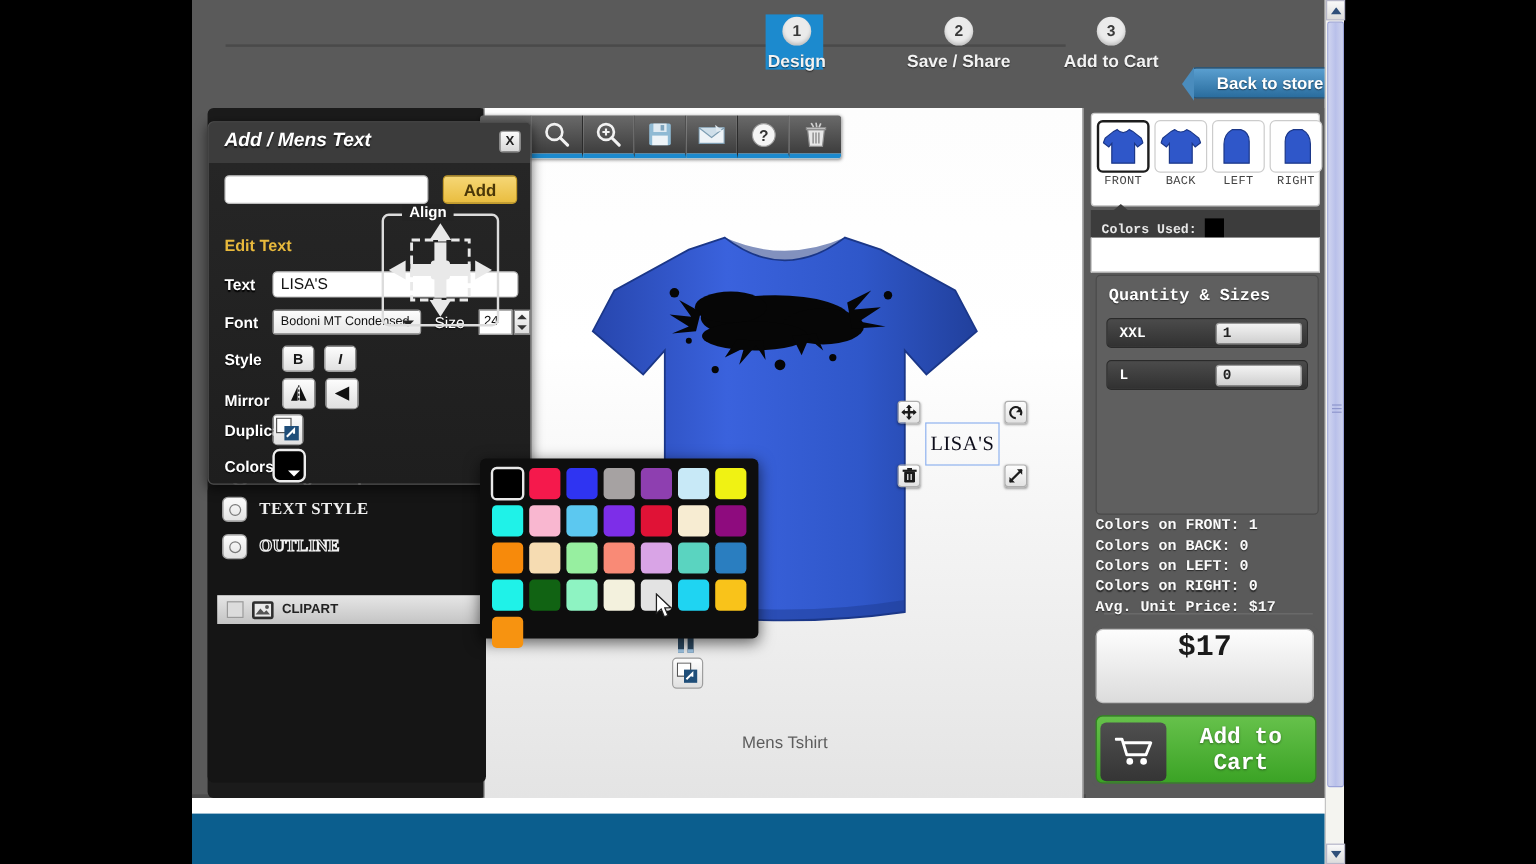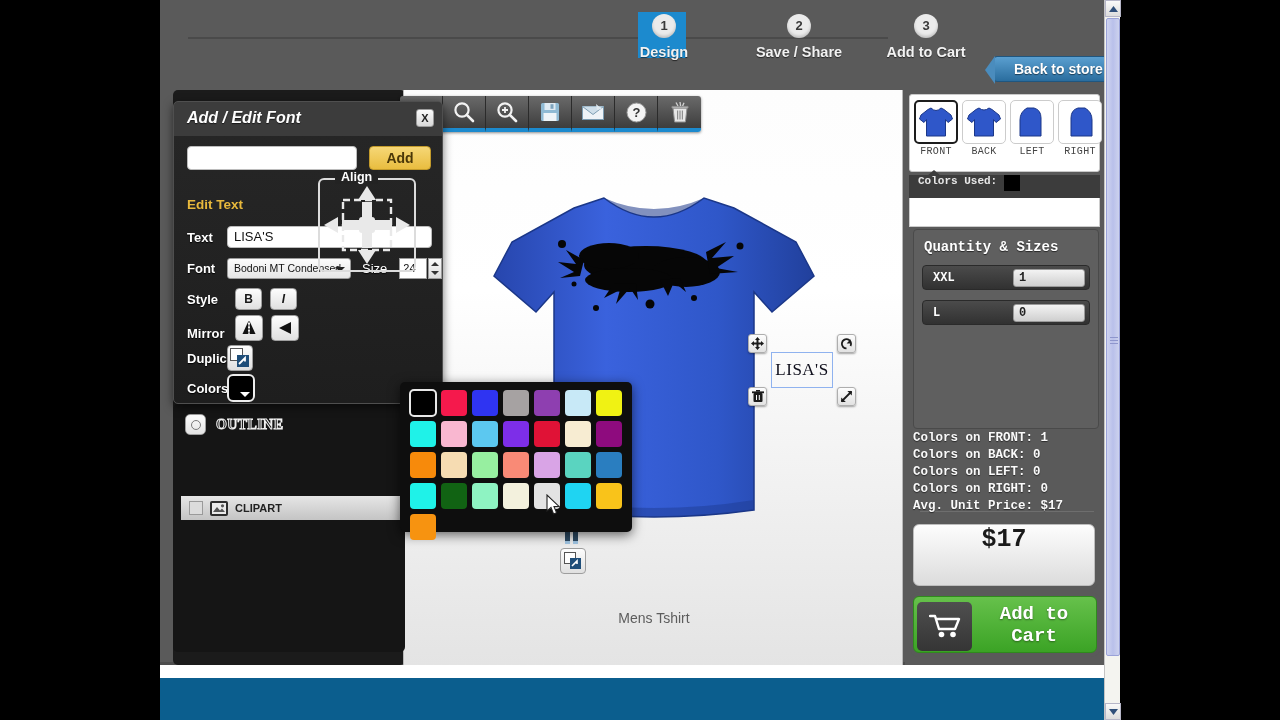--- a/index.html
+++ b/index.html
@@ -122,21 +122,21 @@
     width:44px; height:44px; background:#fff;
     border:1px solid #cccccc; border-radius:5px;
     display:flex; align-items:center; justify-content:center;
   }
   .view.active .thumb { border:2px solid #1d1d1d; }
   .view .vlabel { font-size:10px; color:#444; margin-top:2px; letter-spacing:.3px; }
 
   .colors-used {
     position:absolute; left:4px; top:85px; width:191px; height:23px;
     background:#3c3c3c; color:#e8e8e8; font-size:11px; font-weight:bold;
-    display:flex; align-items:flex-start; padding-left:9px; gap:7px;
+    display:flex; align-items:flex-end; padding-left:9px; gap:7px;
   }
   .cu-sw { width:16px; height:16px; background:#000; }
   .cu-caret {
     position:absolute; left:22px; top:80px; width:0; height:0;
     border-left:7px solid transparent; border-right:7px solid transparent;
     border-bottom:6px solid #3c3c3c;
   }
   .white-strip { position:absolute; left:4px; top:108px; width:191px; height:29px; background:#fff; border:1px solid #ccc; border-top:none;}
 
   .qty-panel {
@@ -676,20 +676,26 @@
           </span>
           <span class="cart-txt">Add to Cart</span>
         </div>
       </div>
 
       <div class="lowpanel">
         <div class="radio-row">
           <span class="radio">
               <i></i>
             </span>
+          <span class="radio-lbl">TEXT STYLE</span>
+        </div>
+        <div class="radio-row">
+          <span class="radio">
+              <i></i>
+            </span>
           <span class="radio-lbl outline">OUTLINE</span>
         </div>
         <div class="clipbar">
           <span class="clip-chk"></span>
           <span class="clip-ico">
             <svg width="14" height="11" viewBox="0 0 14 11">
                 <rect width="14" height="11" fill="#eaeaea"></rect>
                 <path d="M1 9 L5 4 L8 7.5 L10 5.5 L13 9 Z" fill="#555"></path>
                 <circle cx="10.5" cy="2.8" r="1.6" fill="#555"></circle>
               </svg>
@@ -704,21 +710,21 @@
         </div>
       <div class="peek">
         <svg width="18" height="18" viewBox="0 0 18 18">
             <rect x="0.5" y="0.5" width="11" height="11" fill="#fff" stroke="#555"></rect>
             <rect x="6" y="6" width="11" height="11" fill="#1f4e79"></rect>
             <path d="M8 14 L13 9 L13 12" stroke="#fff" stroke-width="1.6" fill="none"></path>
           </svg>
       </div>
 
       <div class="dialog">
-        <div class="dlg-title">Add / Edit Font</div>
+        <div class="dlg-title">Add / Mens Text</div>
         <div class="dlg-close">X</div>
 
         <div class="addrow">
           <div class="add-input" placeholder=""></div>
           <div class="add-btn">Add</div>
         </div>
 
         <div class="edit-head">Edit Text</div>
 
         <div class="frow" style="top:124px;">

